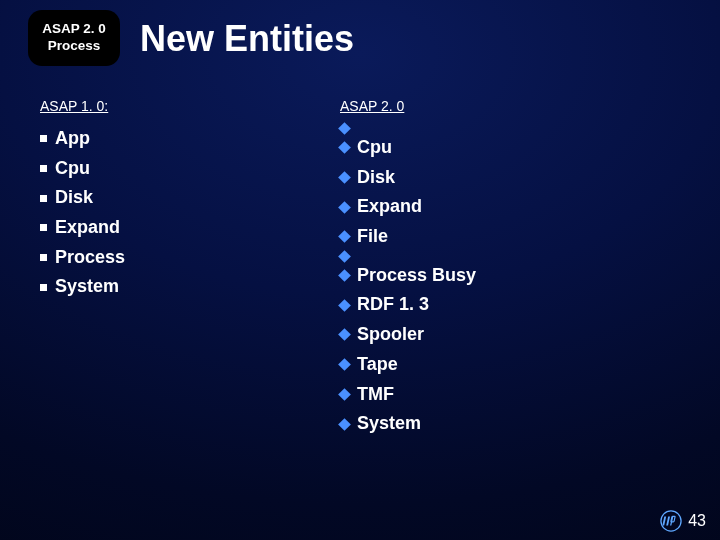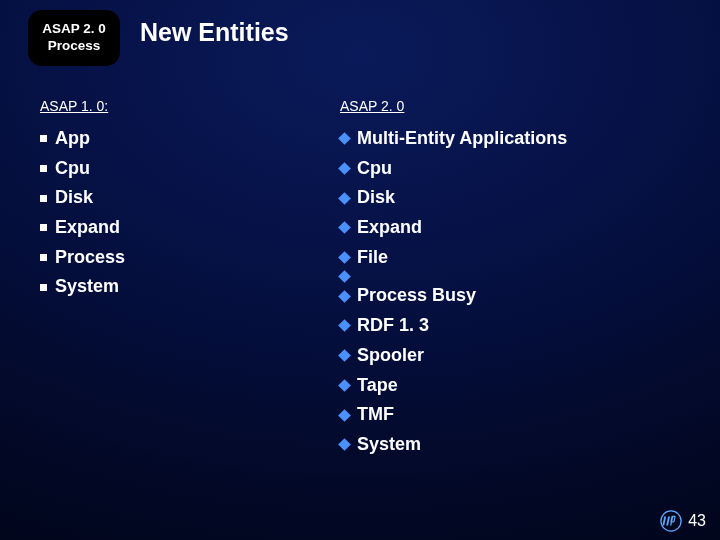--- a/index.html
+++ b/index.html
@@ -24,21 +24,21 @@
     justify-content: center;
     font-size: 13.5px;
     font-weight: 700;
     line-height: 1.25;
     text-align: center;
   }
   .title {
     position: absolute;
     left: 140px;
     top: 18px;
-    font-size: 25px;
+    font-size: 36px;
     font-weight: 700;
     color: #fff;
   }
   .col-left {
     position: absolute;
     left: 40px;
     top: 98px;
     width: 240px;
   }
   .col-right {
@@ -134,21 +134,20 @@
         <span>System</span>
       </li>
   </ul>
 </div>
 
 <div class="col-right">
   <div class="col-head">ASAP 2. 0</div>
   <ul class="items">
     <li>
         <span class="bullet-dia"></span>
-        <span>Multi-Entity Applications</span>
       </li>
     <li>
         <span class="bullet-dia"></span>
         <span>Cpu</span>
       </li>
     <li>
         <span class="bullet-dia"></span>
         <span>Disk</span>
       </li>
     <li>

